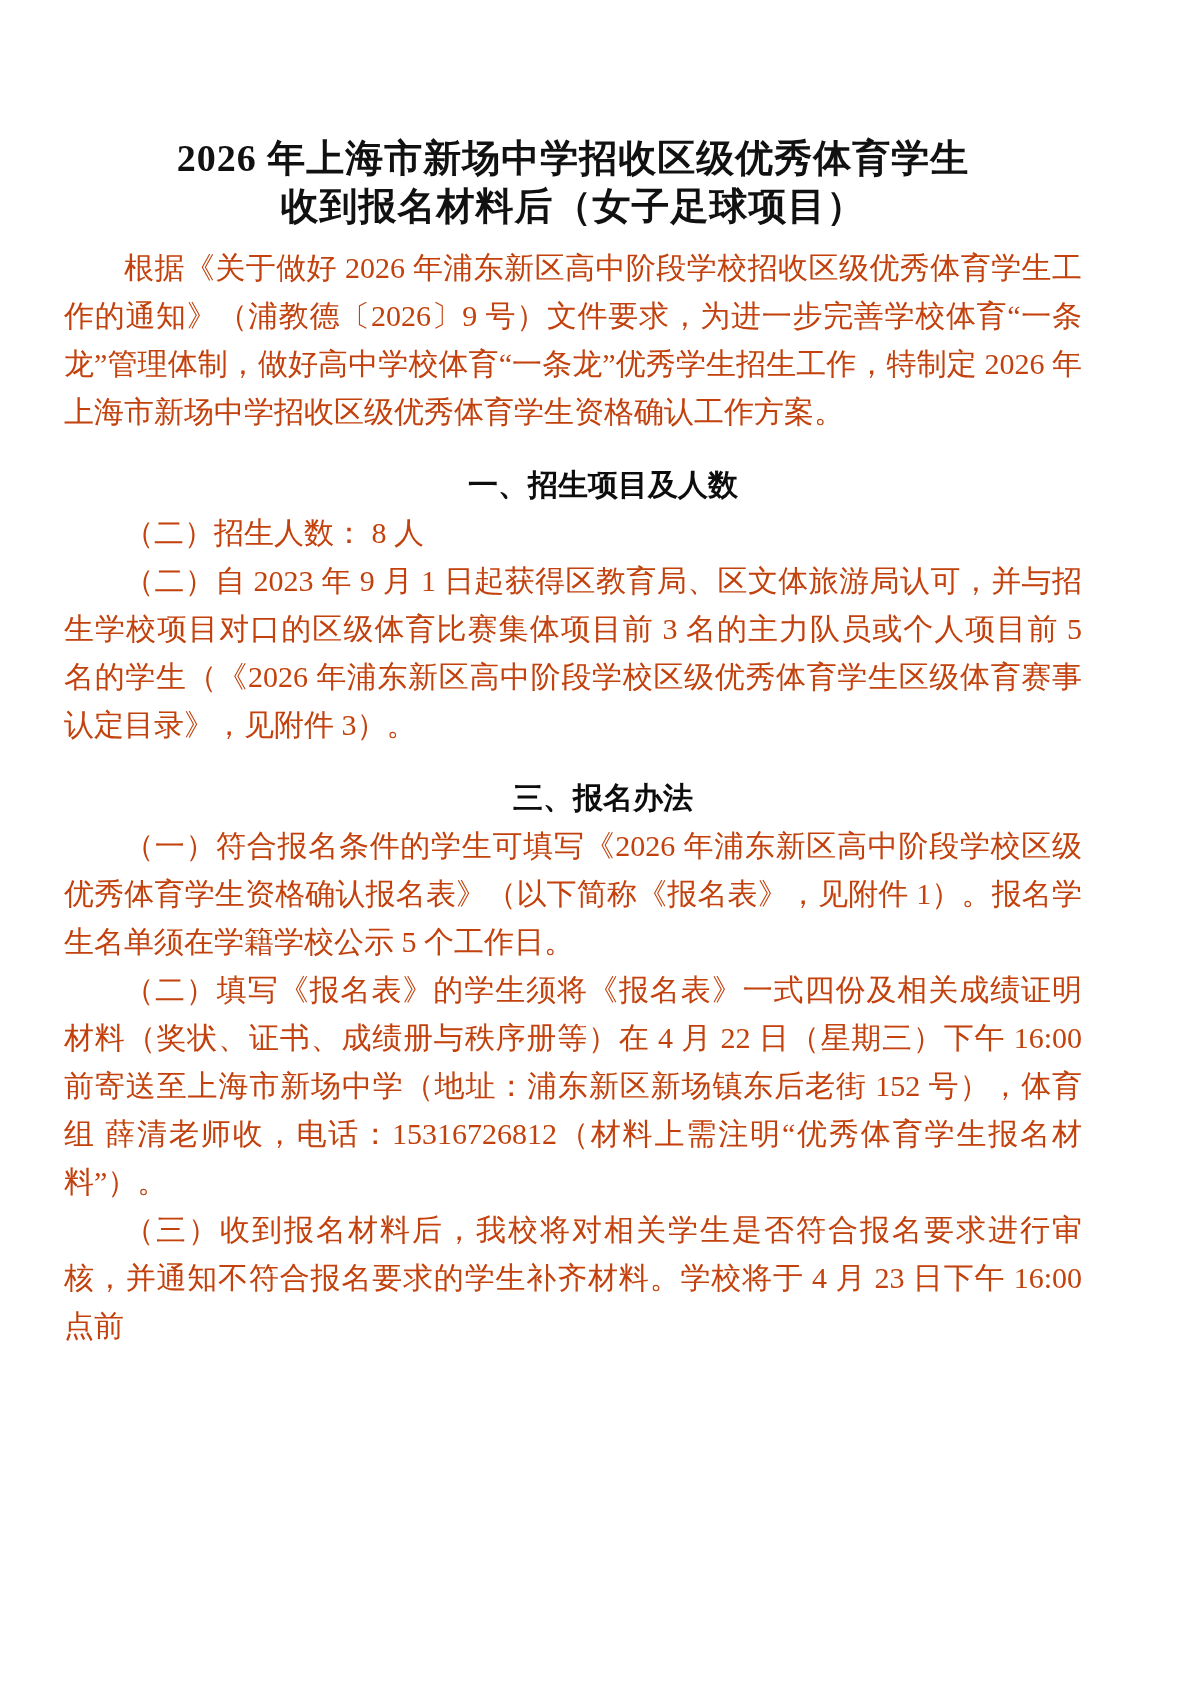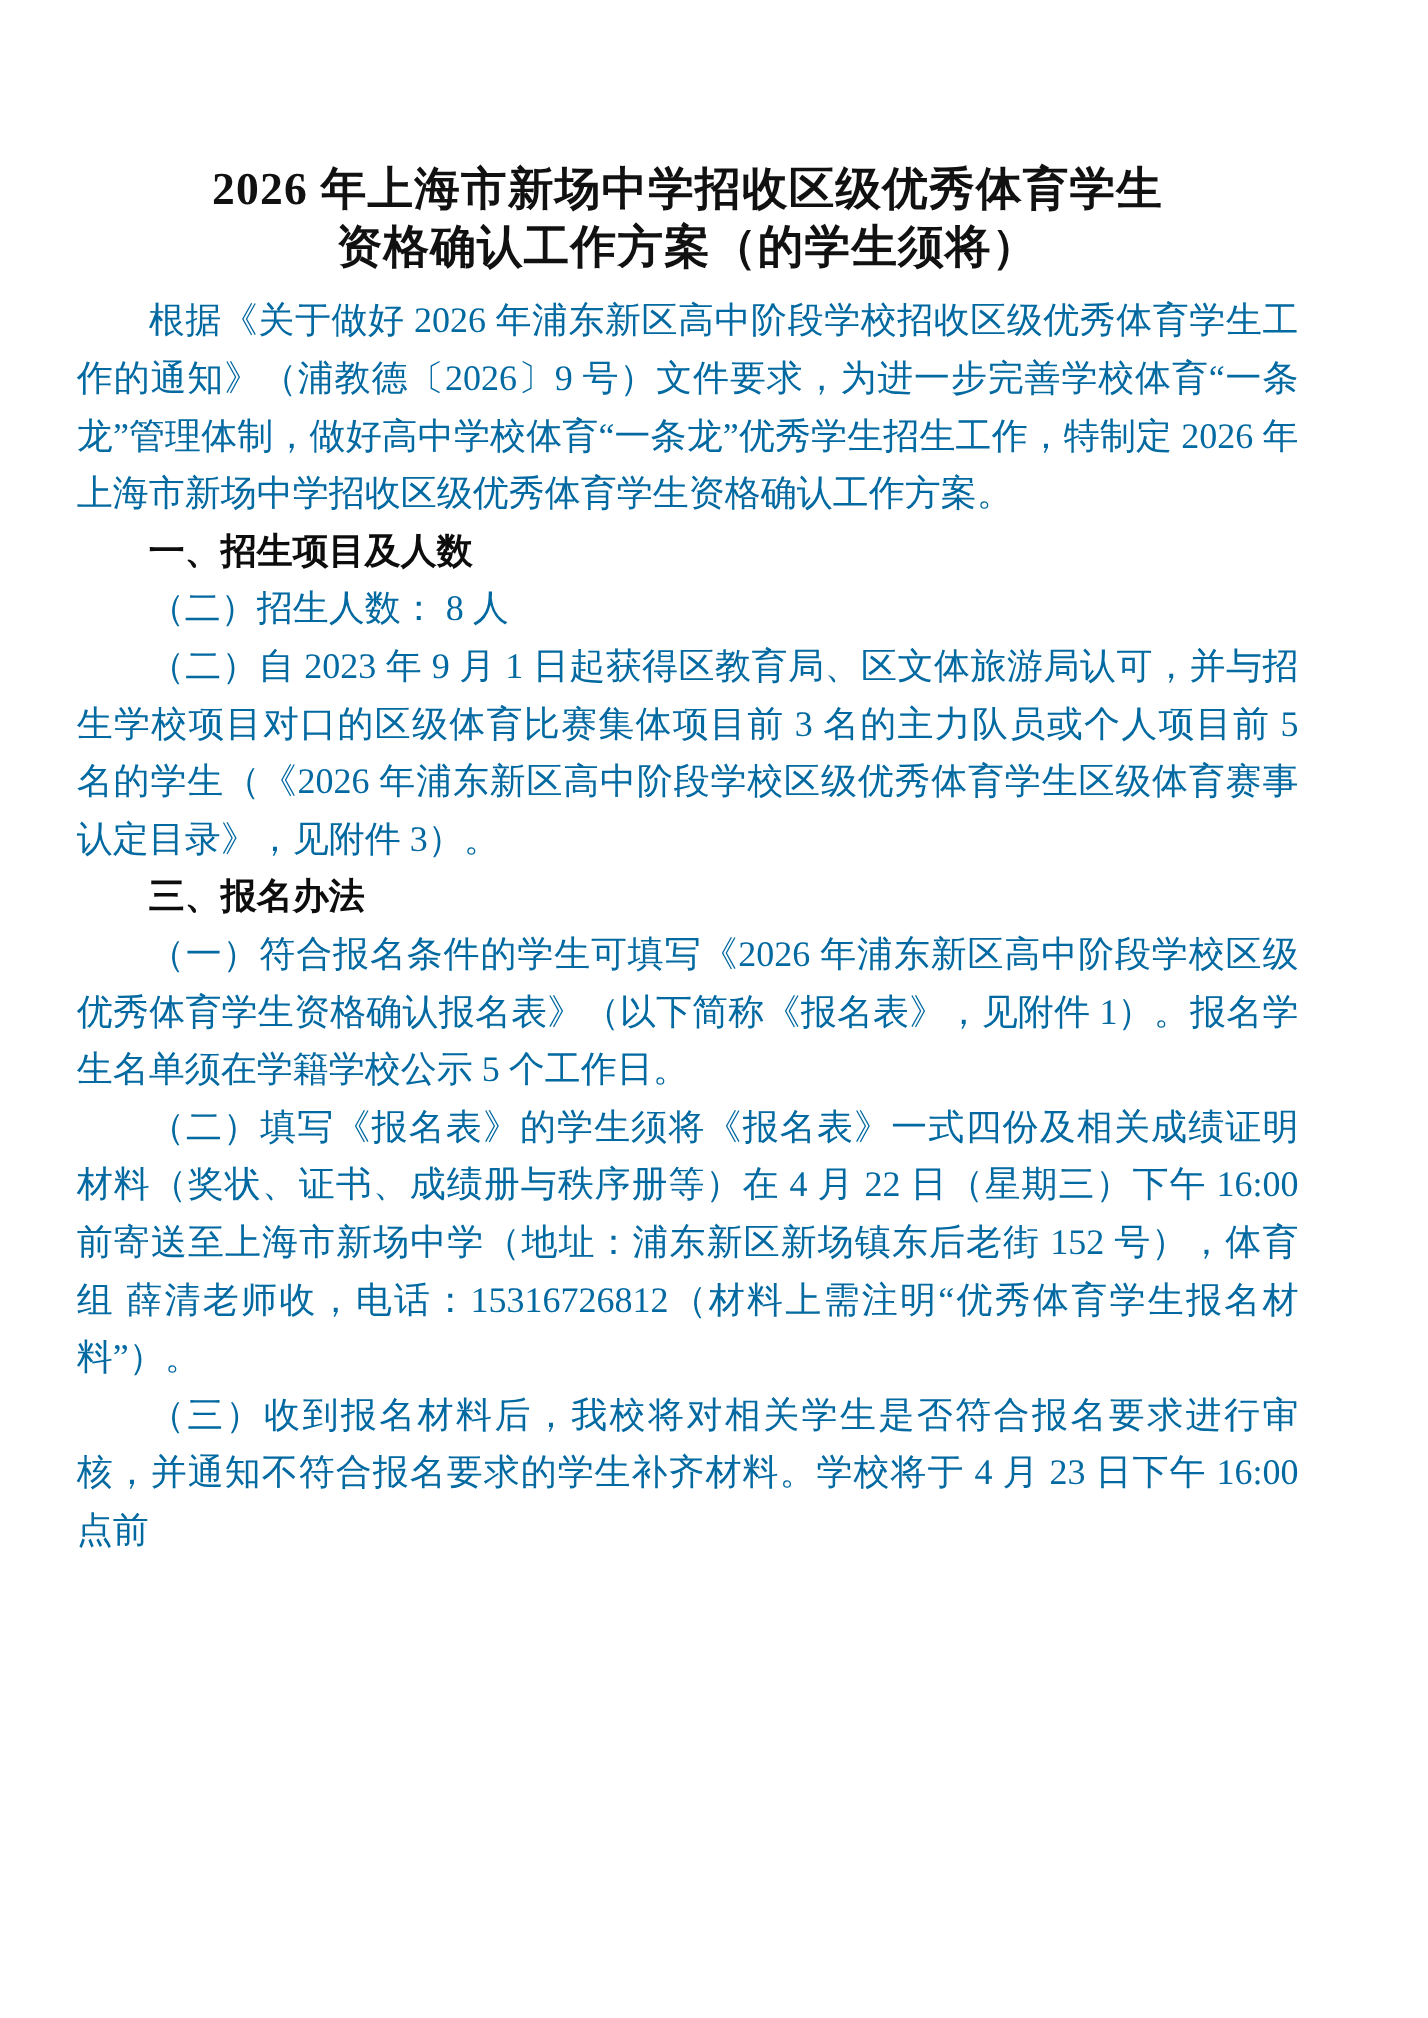--- a/index.html
+++ b/index.html
@@ -35,40 +35,41 @@
   }
   .body-text {
     margin-top: 14px;
   }
   .para {
     margin: 0;
     font-family: "Liberation Serif", "DejaVu Serif", serif;
     font-weight: 400;
     font-size: 30px;
     line-height: 48px;
-    color: #0369a1;
+    color: #c2410c;
     text-align: justify;
     text-indent: 2em;
   }
   .para.heading {
     font-family: "Liberation Sans", "DejaVu Sans", sans-serif;
     font-weight: 700;
-    text-align: left;
+    text-align: center;
     color: #0d0d0d;
+    margin-top: 25px;
   }
 </style>
 </head>
 <body>
 
 <div class="page">
   <div class="content">
 
     <h1 class="doc-title">
       <span class="title-line">2026 年上海市新场中学招收区级优秀体育学生</span>
-      <span class="title-line">资格确认工作方案（的学生须将）</span>
+      <span class="title-line">收到报名材料后（女子足球项目）</span>
     </h1>
 
     <div class="body-text">
       <p class="para">根据《关于做好 2026 年浦东新区高中阶段学校招收区级优秀体育学生工作的通知》（浦教德〔2026〕9 号）文件要求，为进一步完善学校体育“一条龙”管理体制，做好高中学校体育“一条龙”优秀学生招生工作，特制定 2026 年上海市新场中学招收区级优秀体育学生资格确认工作方案。</p>
       <p class="para heading">一、招生项目及人数</p>
       <p class="para">（二）招生人数： 8 人</p>
       <p class="para">（二）自 2023 年 9 月 1 日起获得区教育局、区文体旅游局认可，并与招生学校项目对口的区级体育比赛集体项目前 3 名的主力队员或个人项目前 5 名的学生（《2026 年浦东新区高中阶段学校区级优秀体育学生区级体育赛事认定目录》，见附件 3）。</p>
       <p class="para heading">三、报名办法</p>
       <p class="para">（一）符合报名条件的学生可填写《2026 年浦东新区高中阶段学校区级优秀体育学生资格确认报名表》（以下简称《报名表》，见附件 1）。报名学生名单须在学籍学校公示 5 个工作日。</p>
       <p class="para">（二）填写《报名表》的学生须将《报名表》一式四份及相关成绩证明材料（奖状、证书、成绩册与秩序册等）在 4 月 22 日（星期三）下午 16:00 前寄送至上海市新场中学（地址：浦东新区新场镇东后老街 152 号），体育组 薛清老师收，电话：15316726812（材料上需注明“优秀体育学生报名材料”）。</p>

